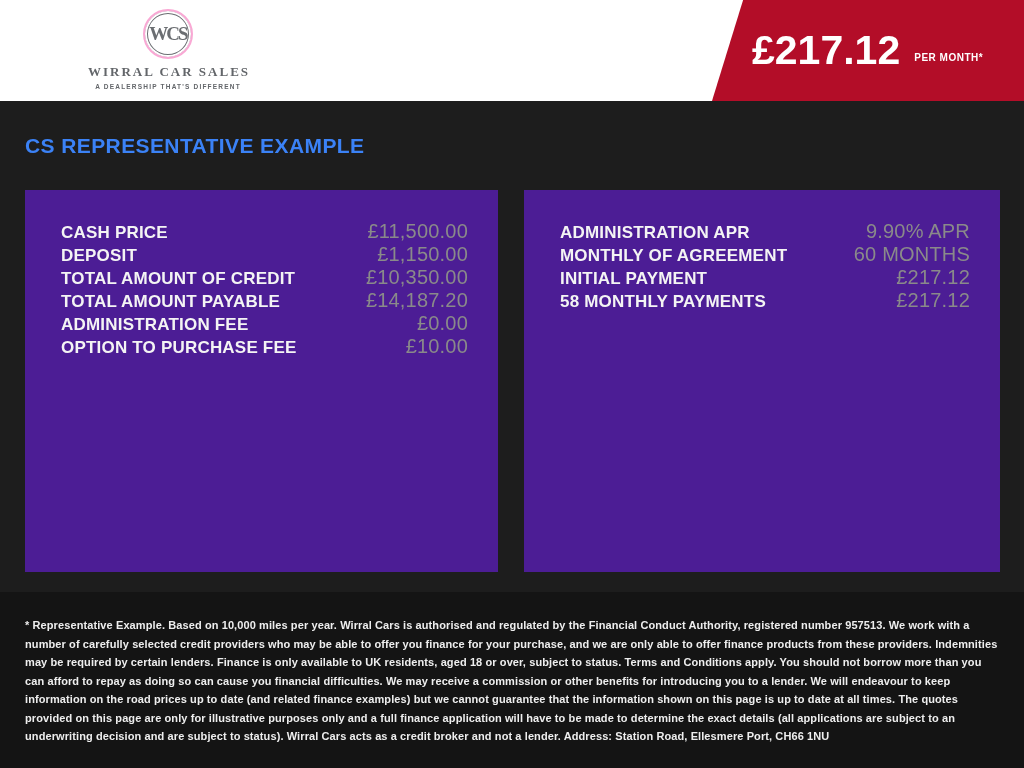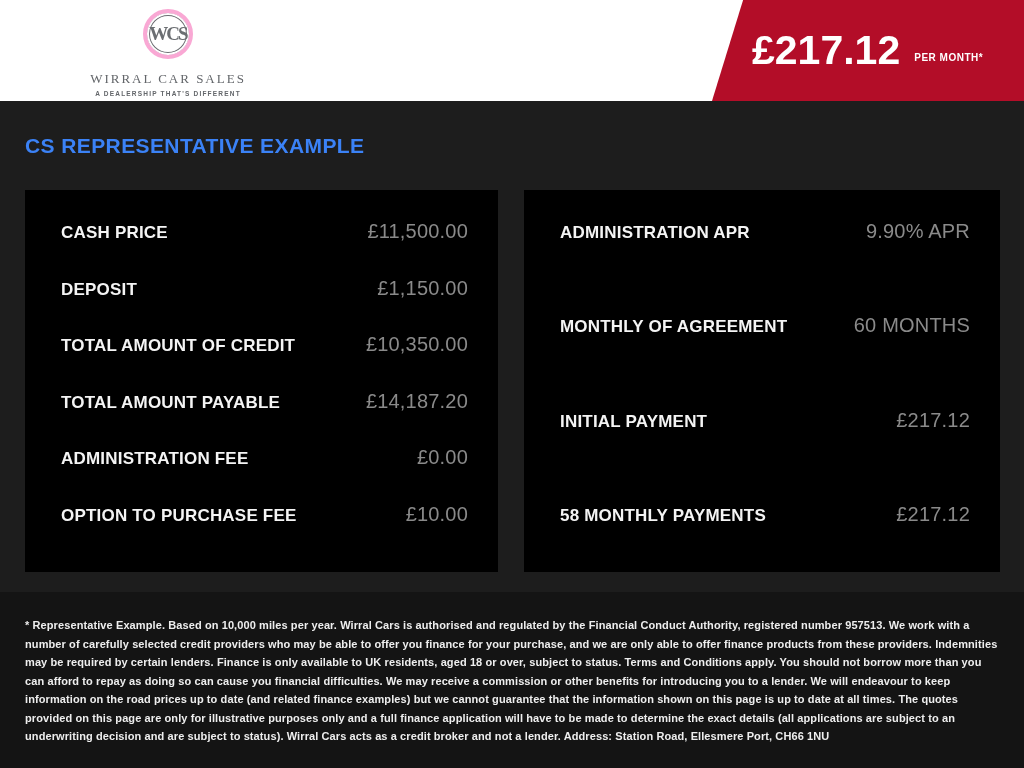--- a/index.html
+++ b/index.html
@@ -12,32 +12,32 @@
   
   .header {
     position:absolute; top:0; left:0; width:1024px; height:101px;
     background:#ffffff;
   }
   .logo-block {
     position:absolute; left:88px; top:9px; width:160px; text-align:center;
   }
   .logo-circle {
     width:50px; height:50px; margin:0 auto;
-    border:4px solid #f9a8d4; border-radius:50%;
+    border:2px solid #f9a8d4; border-radius:50%;
     display:flex; align-items:center; justify-content:center;
     box-shadow: inset 0 0 0 2px #ffffff, inset 0 0 0 3px #6b6e72;
   }
   .logo-monogram {
     font-family:"Liberation Serif", serif;
     font-size:19px; font-weight:bold; color:#6b6e72; letter-spacing:-2px;
   }
   .logo-name {
-    margin-top:12px;
+    margin-top:5px;
     font-family:"Liberation Serif", serif;
-    font-size:13px; font-weight:normal; color:#63666a; letter-spacing:2px;
+    font-size:13px; font-weight:bold; color:#63666a; letter-spacing:2px;
     white-space:nowrap;
   }
   .logo-tagline {
     margin-top:3px;
     font-size:6.5px; font-weight:bold; color:#63666a; letter-spacing:1.2px;
     white-space:nowrap;
   }
   
   .price-banner {
     position:absolute; top:0; right:0; width:324px; height:101px;
@@ -53,22 +53,22 @@
     font-size:10px; font-weight:bold; color:#ffffff; letter-spacing:0.5px;
     margin-left:14px; margin-top:14px;
   }
   
   .page-title {
     position:absolute; left:25px; top:134px;
     font-size:21px; font-weight:bold; color:#3b82f6; letter-spacing:0.4px;
   }
   
   .panel {
-    position:absolute; top:190px; height:382px; background:#000000;
-    display:flex; flex-direction:column; justify-content:space-between;
+    position:absolute; top:190px; height:382px; background:#4c1d95;
+    display:flex; flex-direction:column; justify-content:flex-start;
     padding:30px 30px 46px 36px;
   }
   .panel-left  { left:25px;  width:473px; }
   .panel-right { left:524px; width:476px; }
   .finance-row {
     display:flex; justify-content:space-between; align-items:baseline;
   }
   .row-label {
     font-size:17px; font-weight:bold; color:#f4f4f4; letter-spacing:0.2px;
     white-space:nowrap;

